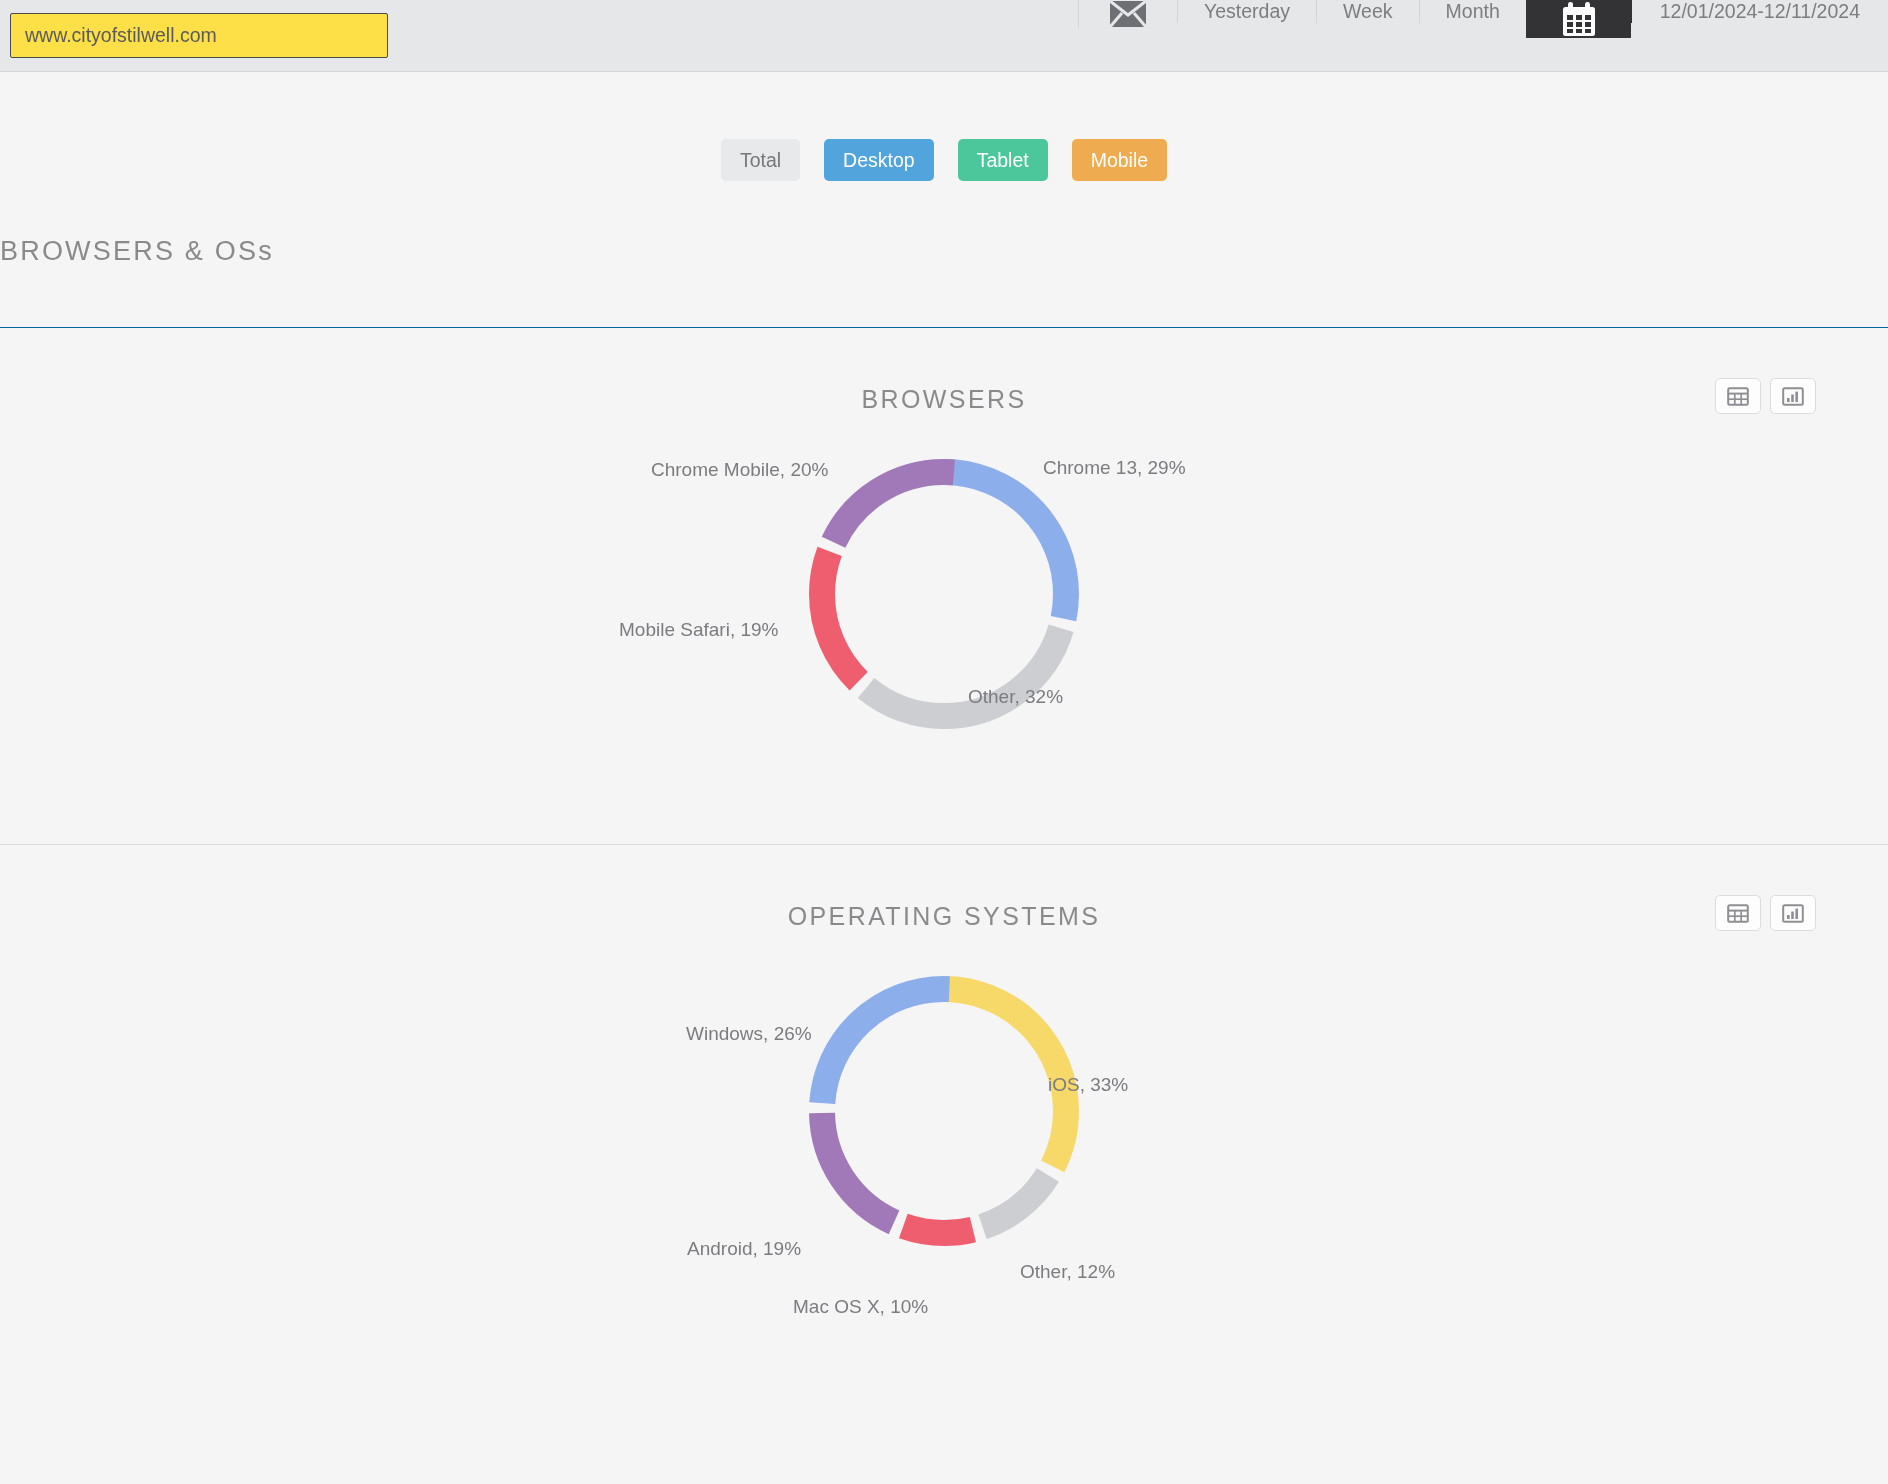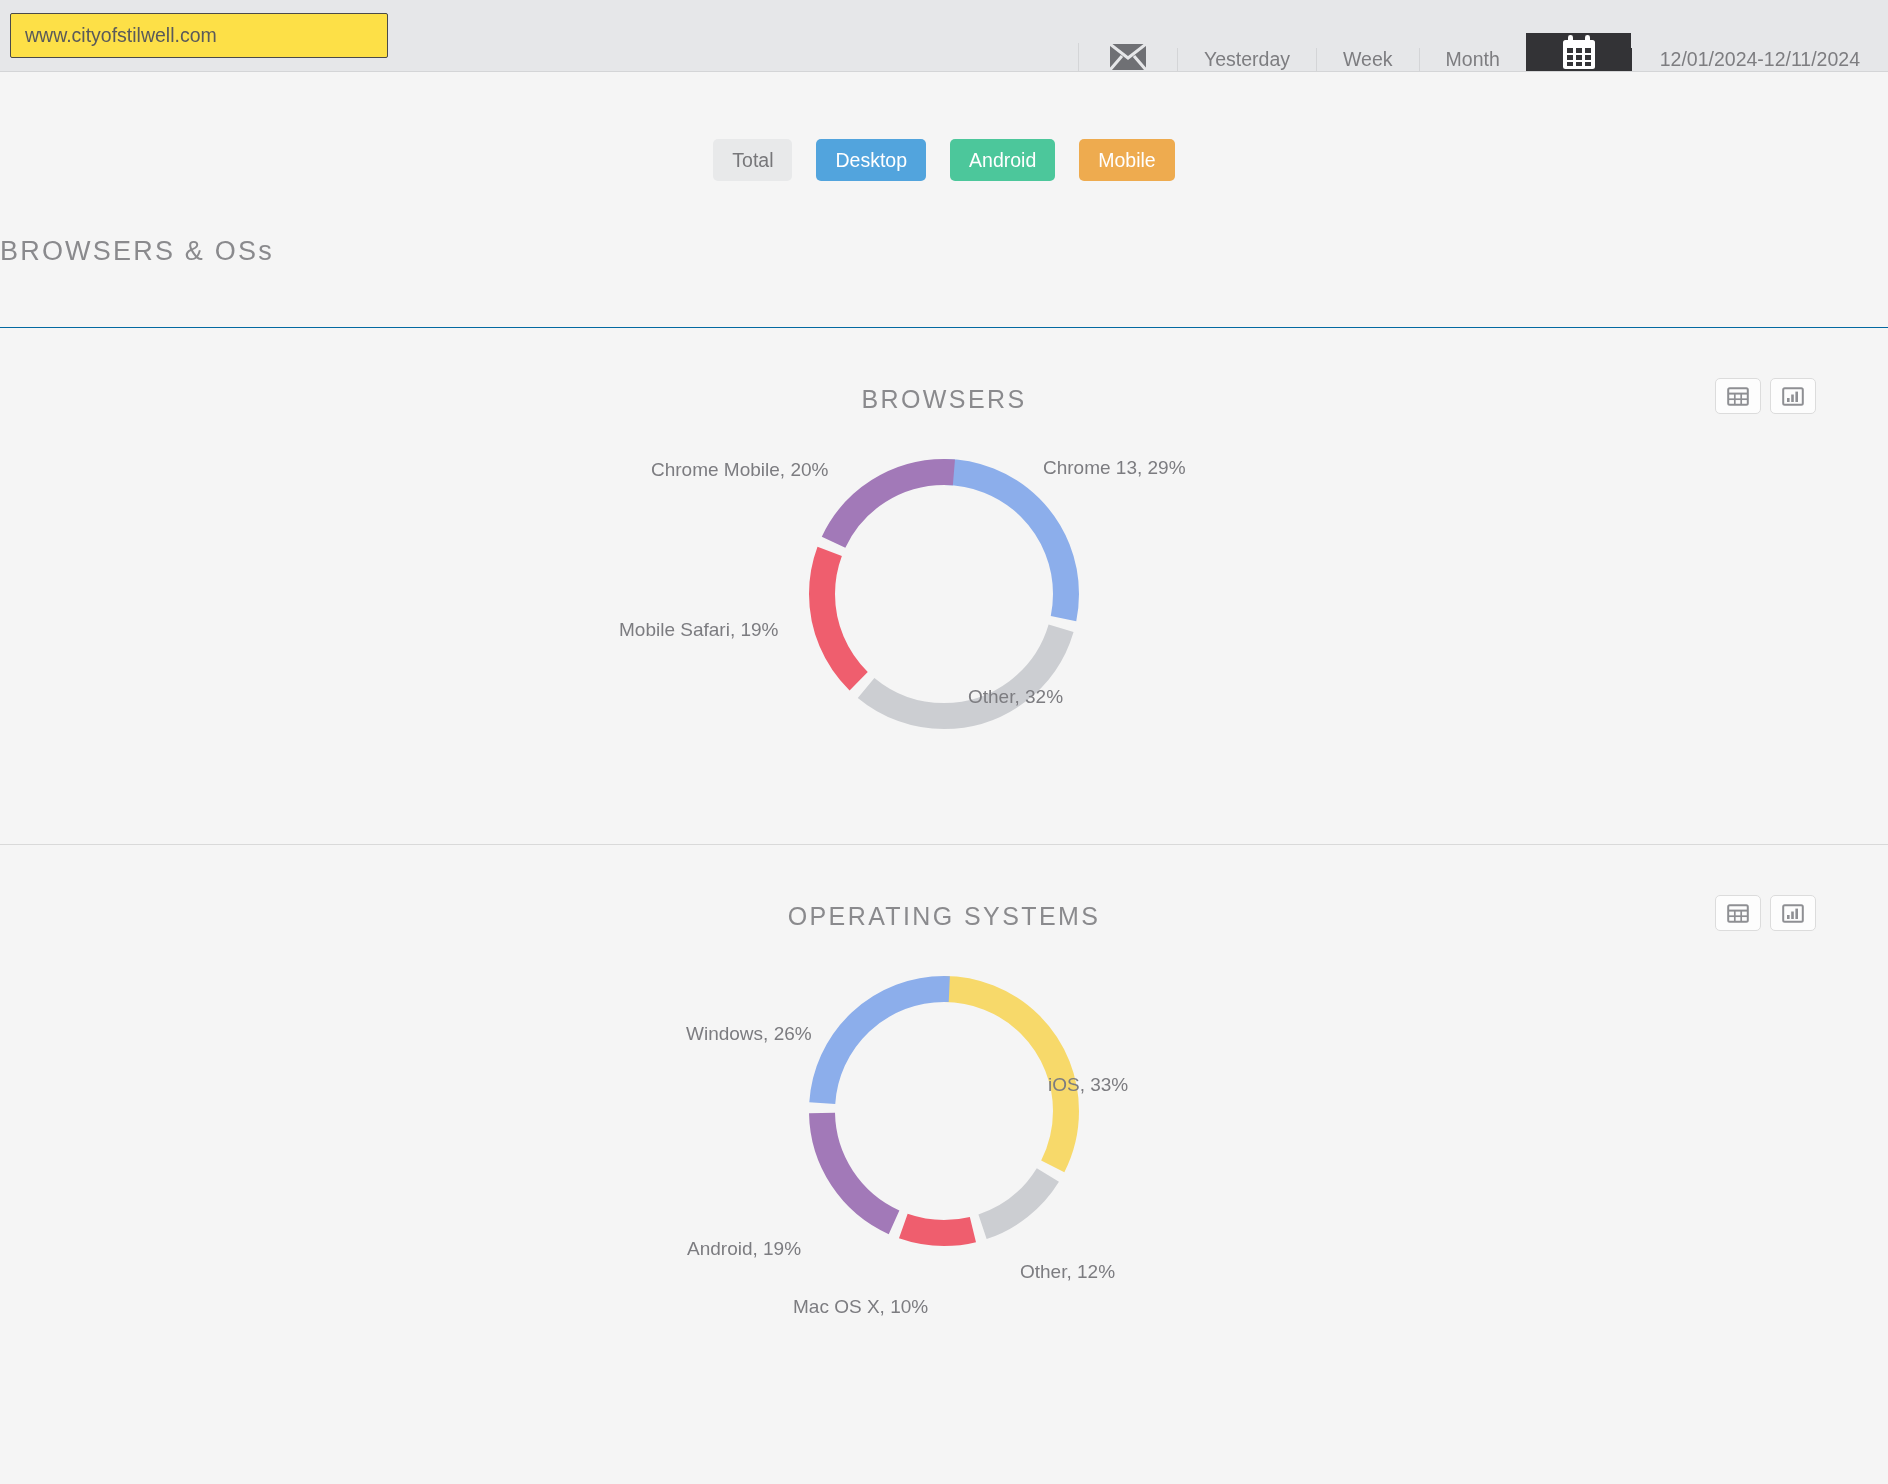--- a/index.html
+++ b/index.html
@@ -30,21 +30,21 @@
     height: 45px;
     background: #fde047;
     border: 1px solid #4a4a4a;
     border-radius: 2px;
     font-family: "Liberation Sans", sans-serif;
     font-size: 19.5px;
     color: #5a5a5a;
     padding: 0 14px;
     outline: none;
   }
-  .nav-group { display: flex; align-items: flex-end; }
+  .nav-group { display: flex; align-items: flex-start; }
   .nav-cell {
     display: flex;
     align-items: center;
     justify-content: center;
     border-left: 1px solid #d4d5d7;
     font-size: 19.5px;
     color: #7d7d80;
     padding: 0 26px;
     background: #e6e7e9;
     cursor: pointer;
@@ -206,21 +206,21 @@
 
     <div class="nav-cell daterange">
       <span>12/01/2024-12/11/2024</span>
     </div>
   </div>
 </div>
 
 <div class="pills-row">
   <button class="pill total">Total</button>
   <button class="pill desktop">Desktop</button>
-  <button class="pill tablet">Android</button>
+  <button class="pill tablet">Tablet</button>
   <button class="pill mobile">Mobile</button>
 </div>
 
 <div class="intro">
   <h1>BROWSERS  &amp;  OSs</h1>
 </div>
 
 <div class="panel">
   <div class="toggle-group">
     <button class="tgl">

